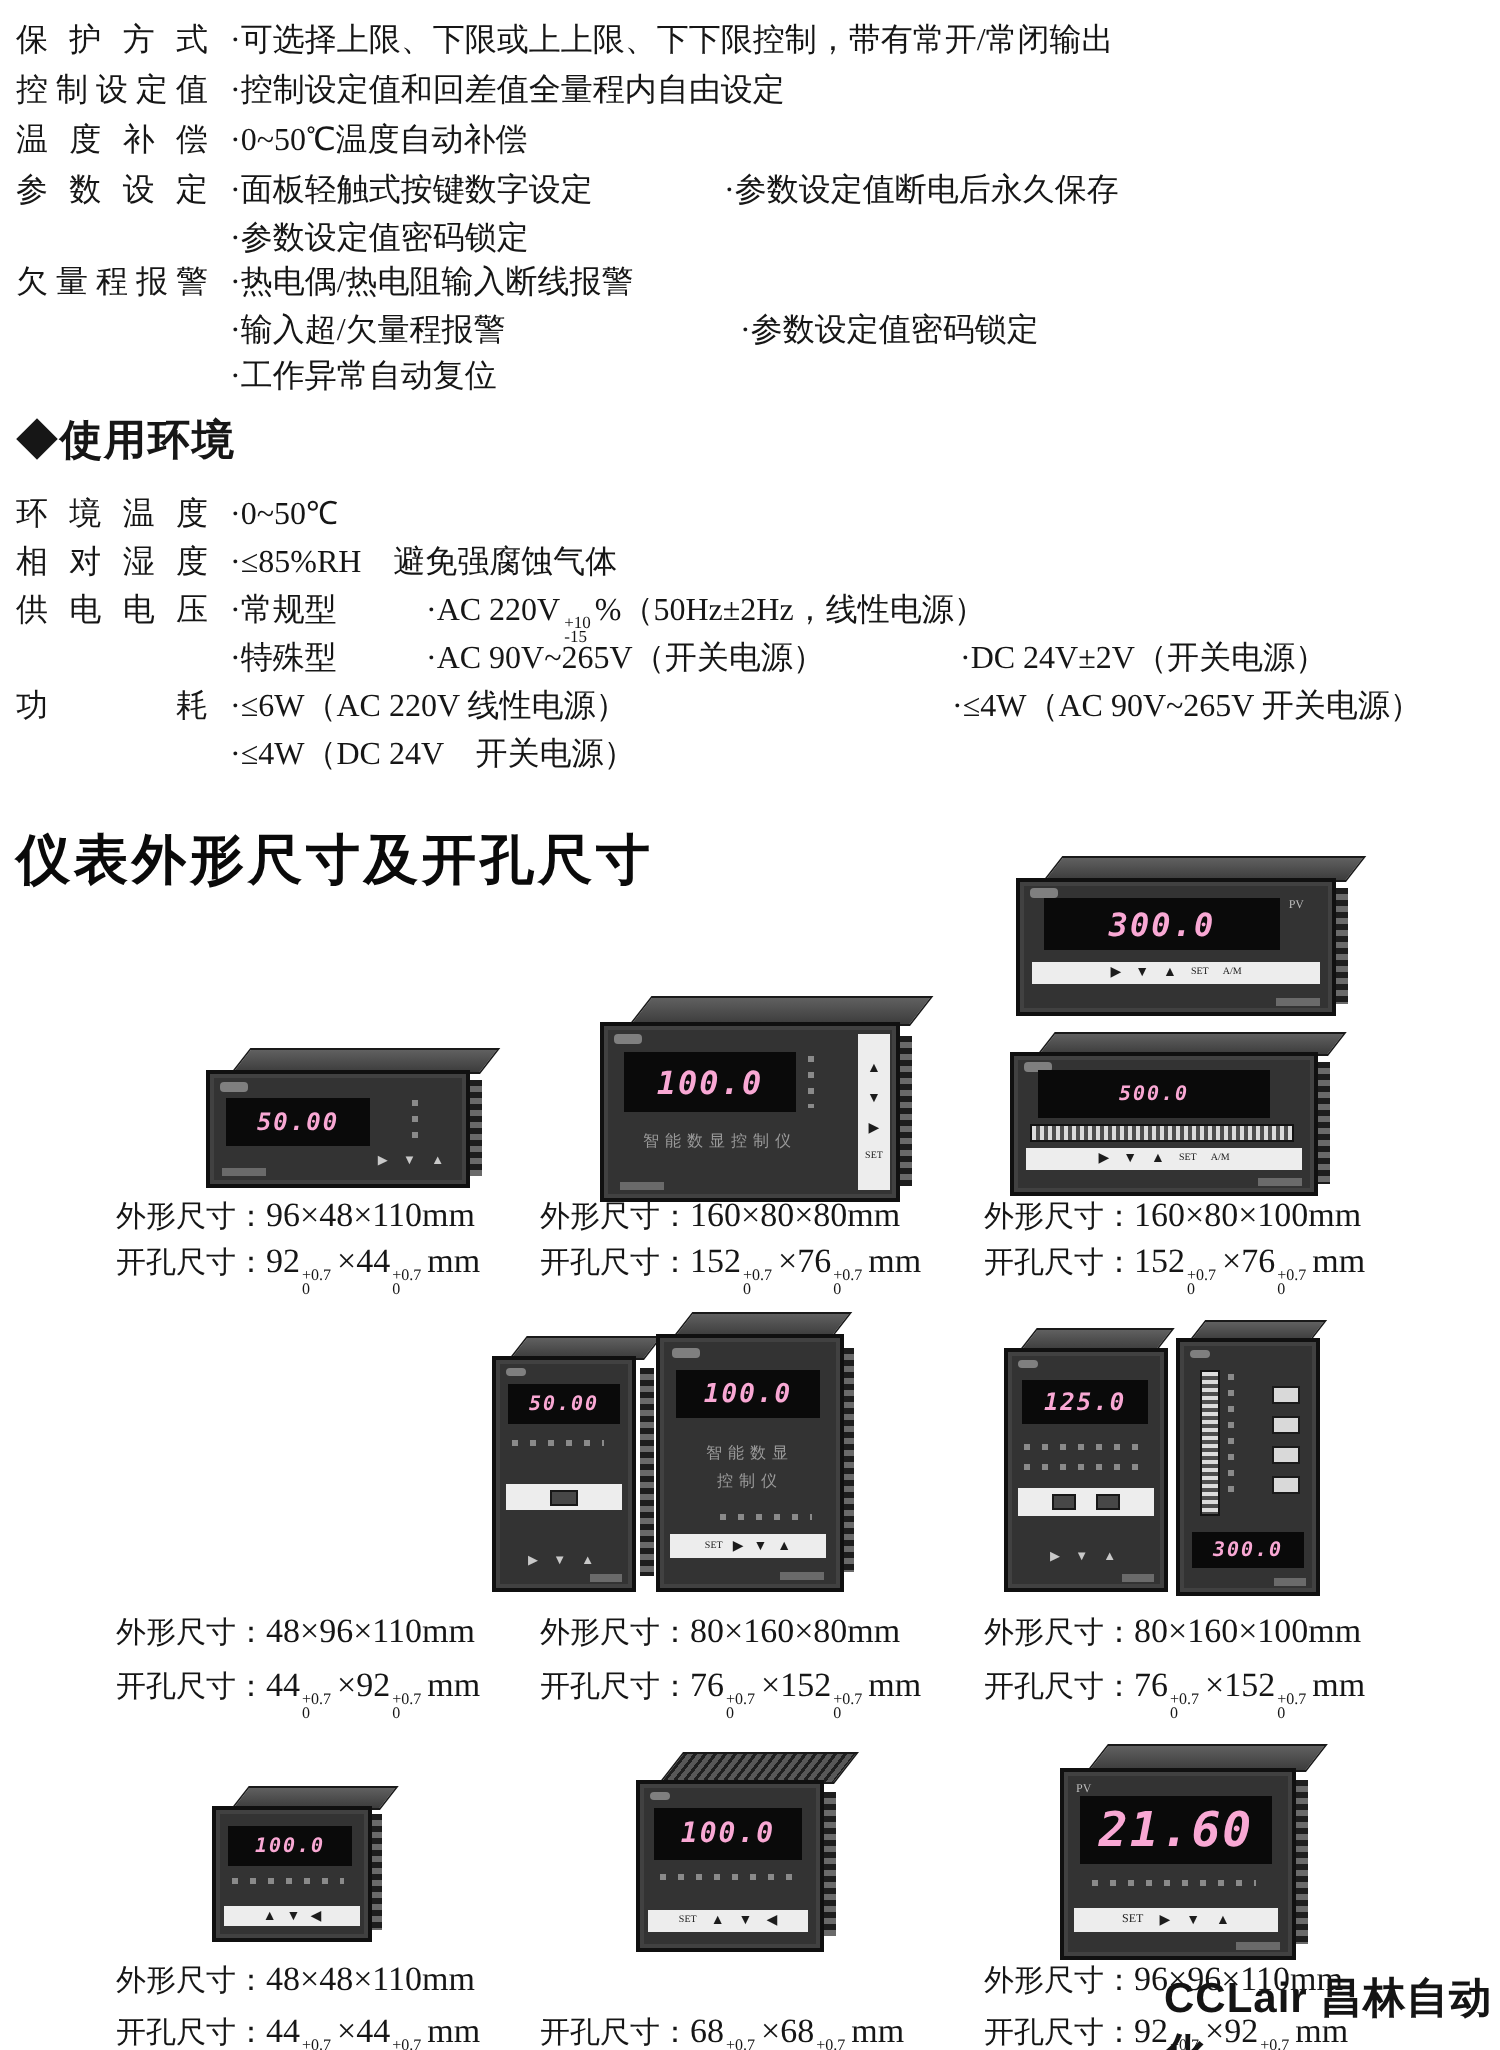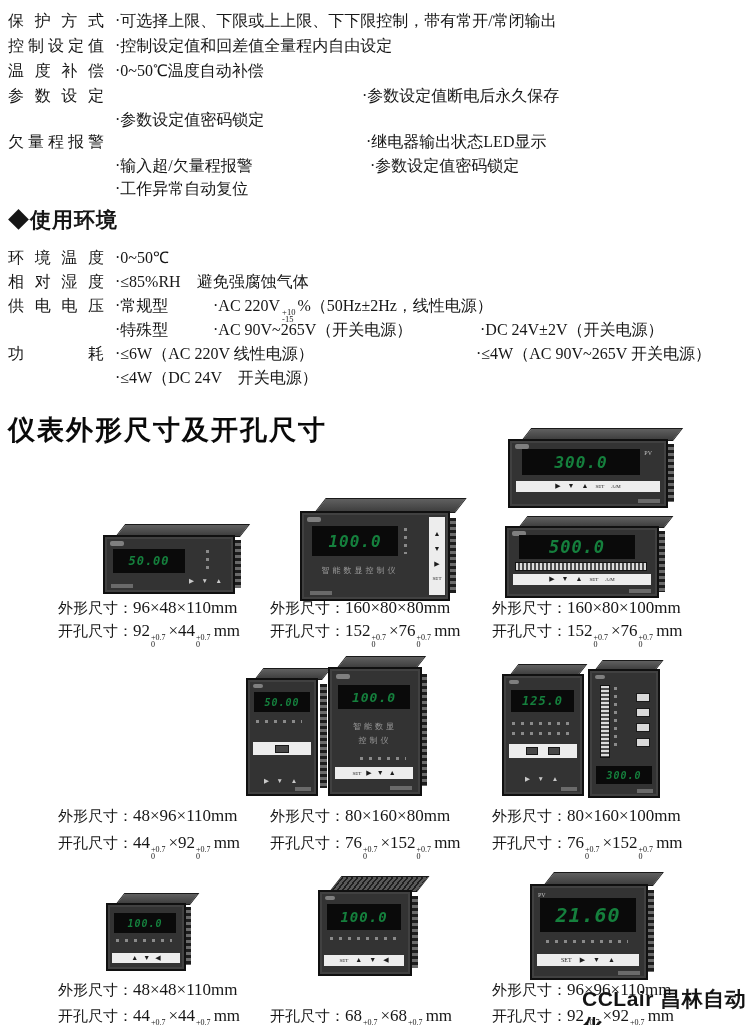--- a/index.html
+++ b/index.html
@@ -24,21 +24,21 @@
   
   .dev{position:absolute;}
   .flap{position:absolute;top:0;background:linear-gradient(#606060,#3c3c3c);
         border:1px solid #1a1a1a;transform:skewX(-38deg);transform-origin:bottom left;}
   .vent{background:repeating-linear-gradient(90deg,#1f1f1f 0 2px,#585858 2px 5px);}
   .fins{position:absolute;width:7px;background:repeating-linear-gradient(180deg,#1d1d1d 0 3px,#6a6a6a 3px 6px);}
   .face{position:absolute;left:0;right:0;bottom:0;background:#333;border:2px solid #101010;
         box-shadow:inset 0 0 0 2px #414141;}
   .win{background:#0a0a0a;display:flex;align-items:center;justify-content:center;overflow:hidden;}
   .dig{font-family:"DejaVu Sans Mono",monospace;font-style:italic;font-weight:bold;
-       color:#15803d;letter-spacing:1px;}
+       color:#f9a8d4;letter-spacing:1px;}
   .strip{background:#ededed;display:flex;align-items:center;justify-content:center;
          gap:7px;color:#1c1c1c;}
   .strip .g{font-size:7px;line-height:7px;}
   .gl{color:#c9c9c9;font-size:6.5px;line-height:7px;letter-spacing:3px;}
   .dots{background:repeating-linear-gradient(90deg,#8a8a8a 0 3px,transparent 3px 9px);height:3px;}
   .vdots{background:repeating-linear-gradient(180deg,#8a8a8a 0 3px,transparent 3px 8px);width:3px;}
   .logo{position:absolute;width:14px;height:5px;background:#8d8d8d;border-radius:2px;opacity:.85;}
   .tag{position:absolute;width:22px;height:4px;background:#909090;opacity:.6;}
   .facetext{color:#9a9a9a;letter-spacing:3px;text-align:center;}
   .barh{background:repeating-linear-gradient(90deg,#dcdcdc 0 2px,#4e4e4e 2px 4px);border:1px solid #121212;}
@@ -55,26 +55,27 @@
   <div class="lbl" style="top:10px">保护方式</div>
   <div class="line" style="left:115px;top:10px">·可选择上限、下限或上上限、下下限控制，带有常开/常闭输出</div>
 
   <div class="lbl" style="top:35px">控制设定值</div>
   <div class="line" style="left:115px;top:35px">·控制设定值和回差值全量程内自由设定</div>
 
   <div class="lbl" style="top:60px">温度补偿</div>
   <div class="line" style="left:115px;top:60px">·0~50℃温度自动补偿</div>
 
   <div class="lbl" style="top:85px">参数设定</div>
+  <div class="line" style="left:115px;top:85px">·面板轻触式按键数字设定</div>
   <div class="line" style="left:115px;top:109px">·参数设定值密码锁定</div>
 
   <div class="line" style="left:362px;top:85px">·参数设定值断电后永久保存</div>
 
   <div class="lbl" style="top:131px">欠量程报警</div>
-  <div class="line" style="left:366px;top:131px">·继电器输出状态LED显示</div>
+  <div class="line" style="left:115px;top:131px">·热电偶/热电阻输入断线报警</div>
 
   <div class="line" style="left:115px;top:155px">·输入超/欠量程报警</div>
   <div class="line" style="left:370px;top:155px">·参数设定值密码锁定</div>
 
   <div class="line" style="left:115px;top:178px">·工作异常自动复位</div>
 
   <div class="h-env" style="top:206px">◆使用环境</div>
 
   <div class="lbl" style="top:247px">环境温度</div>
   <div class="line" style="left:115px;top:247px">·0~50℃</div>
@@ -156,21 +157,21 @@
       <div class="tag" style="right:6px;bottom:3px"></div>
     </div>
   </div>
 
   <div class="dev" style="left:505px;top:516px;width:154px;height:82px">
     <div class="flap" style="left:13px;right:-5px;height:10px"></div>
     <div class="fins" style="right:-6px;top:15px;bottom:6px"></div>
     <div class="face" style="top:10px">
       <div class="logo" style="left:5px;top:3px"></div>
       <div class="win" style="position:absolute;left:12px;top:7px;width:116px;height:24px">
-        <span class="dig" style="font-size:17px">500.0</span>
+        <span class="dig" style="font-size:10px">500.0</span>
       </div>
       <div class="barh" style="position:absolute;left:8px;right:10px;top:34px;height:7px"></div>
       <div class="strip" style="position:absolute;left:6px;right:6px;top:46px;height:11px">
         <span class="g">▶</span>
         <span class="g">▼</span>
         <span class="g">▲</span>
         <span style="font-size:5px">SET</span>
         <span style="font-size:5px">A/M</span>
       </div>
       <div class="tag" style="right:6px;bottom:3px"></div>
@@ -285,21 +286,21 @@
       </div>
     </div>
   </div>
 
   <div class="dev" style="left:530px;top:872px;width:118px;height:108px">
     <div class="flap" style="left:13px;right:-5px;height:12px"></div>
     <div class="fins" style="right:-6px;top:18px;bottom:8px"></div>
     <div class="face" style="top:12px">
       <span class="pv" style="position:absolute;left:6px;top:6px">PV</span>
       <div class="win" style="position:absolute;left:8px;right:10px;top:12px;height:34px">
-        <span class="dig" style="font-size:20px">21.60</span>
+        <span class="dig" style="font-size:24px">21.60</span>
       </div>
       <div class="dots" style="position:absolute;left:14px;right:18px;top:54px"></div>
       <div class="strip" style="position:absolute;left:5px;right:7px;bottom:12px;height:12px;gap:8px">
         <span style="font-size:6px">SET</span>
         <span class="g">▶</span>
         <span class="g">▼</span>
         <span class="g">▲</span>
       </div>
       <div class="tag" style="right:6px;bottom:3px"></div>
     </div>

